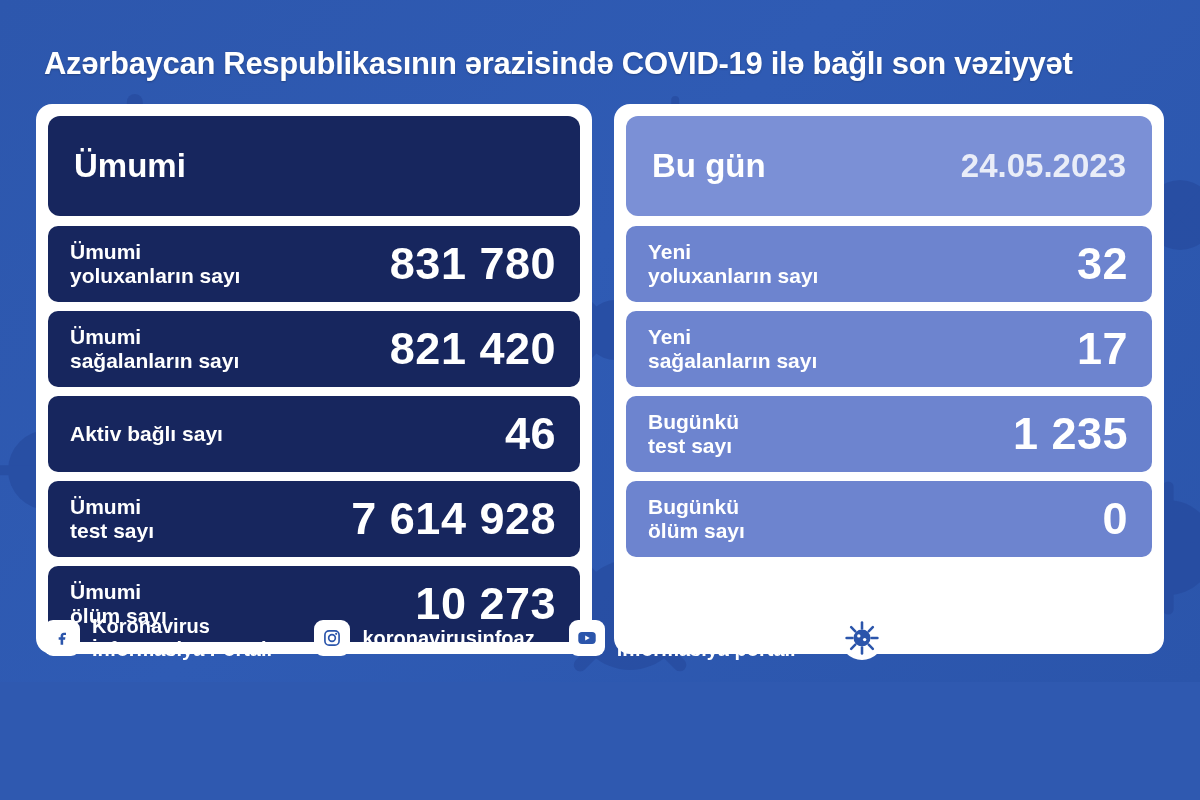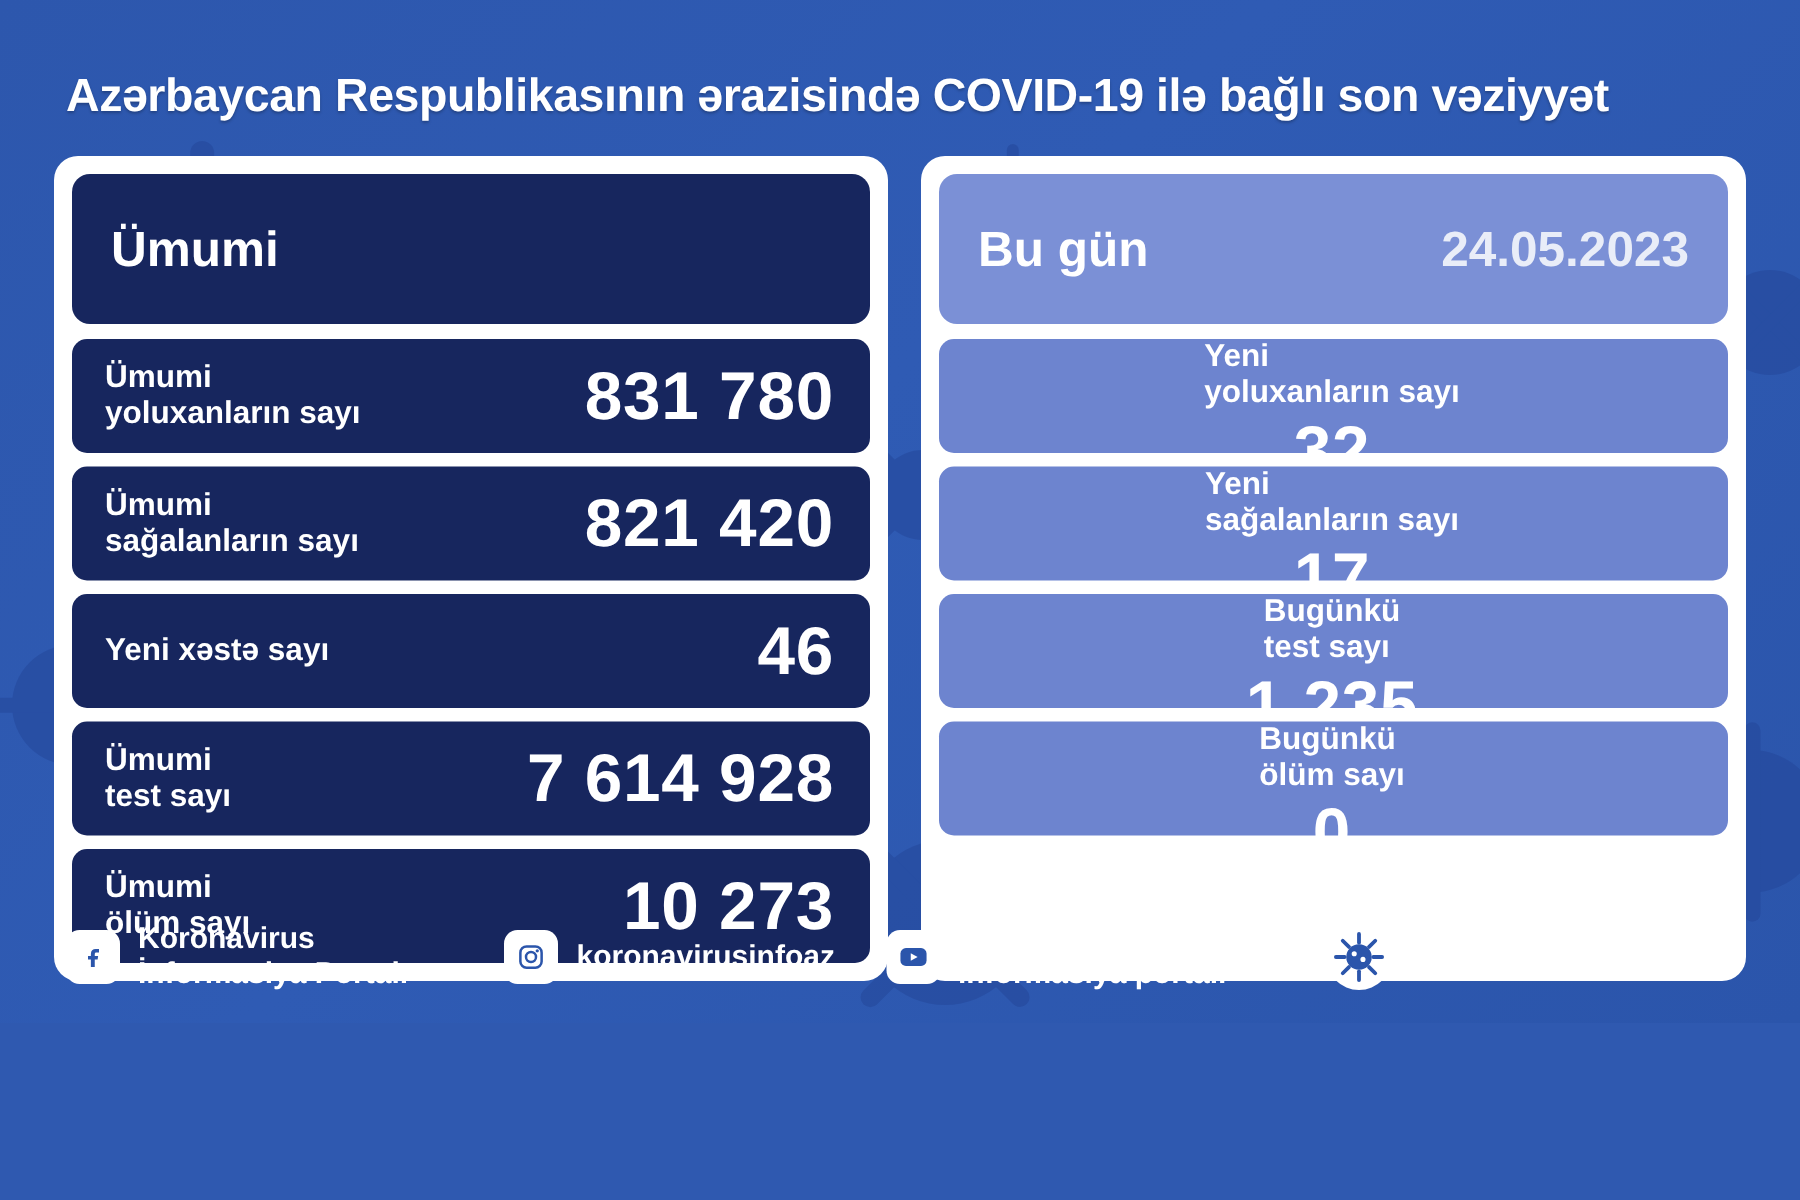--- a/index.html
+++ b/index.html
@@ -91,21 +91,21 @@
   .rows { margin-top: 10px; display: flex; flex-direction: column; gap: 9px; }
   .row {
     border-radius: 10px;
     height: 76px;
     display: flex;
     align-items: center;
     justify-content: space-between;
     padding: 0 24px 0 22px;
   }
   .row-left  { background: #17265e; }
-  .row-right { background: #6d84cf; flex-direction: column; }
+  .row-right { background: #6d84cf; }
 
   .row-label {
     color: #ffffff;
     font-size: 21px;
     font-weight: bold;
     line-height: 1.15;
     white-space: pre-line;
   }
   .row-value {
     color: #ffffff;
@@ -152,21 +152,21 @@
   }
   .brand-mark {
     width: 44px; height: 44px;
     border-radius: 50%;
     background: #ffffff;
     position: relative;
     display: flex; align-items: center; justify-content: center;
   }
   .brand-text {
     color: #ffffff;
-    font-size: 34px;
+    font-size: 42px;
     font-weight: normal;
     letter-spacing: -0.5px;
   }
   .brand-info {
     color: #ffffff;
     font-size: 15px;
     font-weight: bold;
     align-self: flex-start;
     margin-left: -4px;
     margin-top: 22px;
@@ -199,21 +199,21 @@
           <span class="row-label">Ümumi
 yoluxanların sayı</span>
           <span class="row-value">831 780</span>
         </div>
         <div class="row row-left">
           <span class="row-label">Ümumi
 sağalanların sayı</span>
           <span class="row-value">821 420</span>
         </div>
         <div class="row row-left">
-          <span class="row-label">Yeni xəstə sayı</span>
+          <span class="row-label">Aktiv bağlı sayı</span>
           <span class="row-value">46</span>
         </div>
         <div class="row row-left">
           <span class="row-label">Ümumi
 test sayı</span>
           <span class="row-value">7 614 928</span>
         </div>
         <div class="row row-left">
           <span class="row-label">Ümumi
 ölüm sayı</span>

